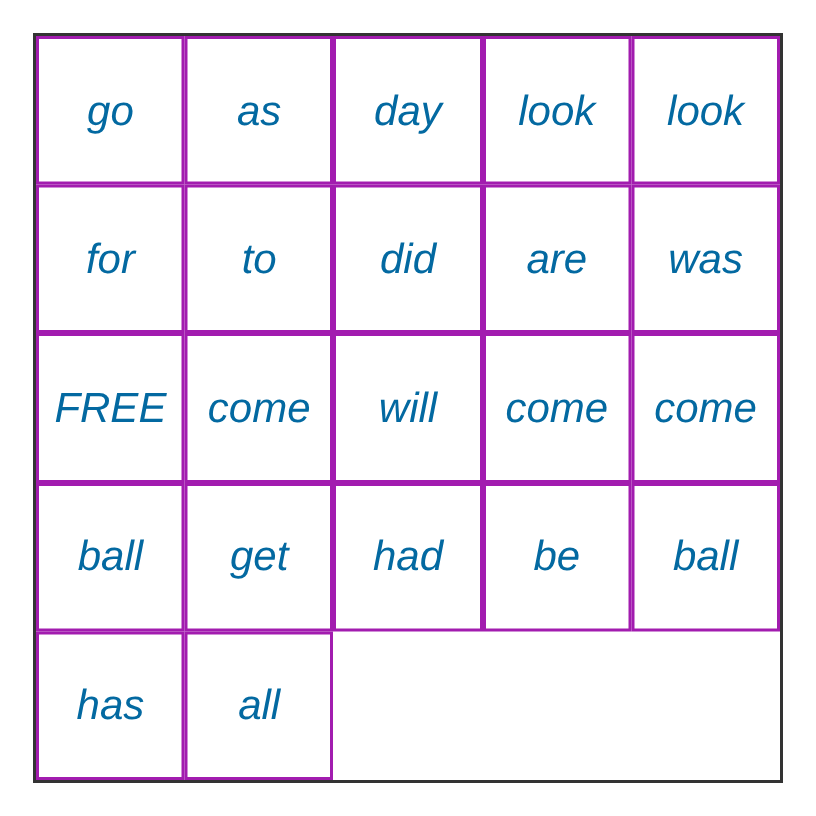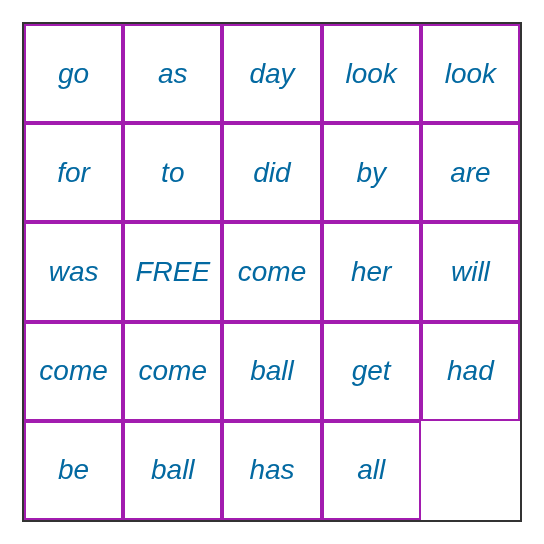--- a/index.html
+++ b/index.html
@@ -47,26 +47,24 @@
 
 <div class="bingo-board">
 <div class="bingo-cell">go</div>
     <div class="bingo-cell">as</div>
     <div class="bingo-cell">day</div>
     <div class="bingo-cell">look</div>
     <div class="bingo-cell">look</div>
     <div class="bingo-cell">for</div>
     <div class="bingo-cell">to</div>
     <div class="bingo-cell">did</div>
-    <div class="bingo-cell">by</div>
     <div class="bingo-cell">are</div>
     <div class="bingo-cell">was</div>
     <div class="bingo-cell free">FREE</div>
     <div class="bingo-cell">come</div>
-    <div class="bingo-cell">her</div>
     <div class="bingo-cell">will</div>
     <div class="bingo-cell">come</div>
     <div class="bingo-cell">come</div>
     <div class="bingo-cell">ball</div>
     <div class="bingo-cell">get</div>
     <div class="bingo-cell">had</div>
     <div class="bingo-cell">be</div>
     <div class="bingo-cell">ball</div>
     <div class="bingo-cell">has</div>
     <div class="bingo-cell">all</div>

